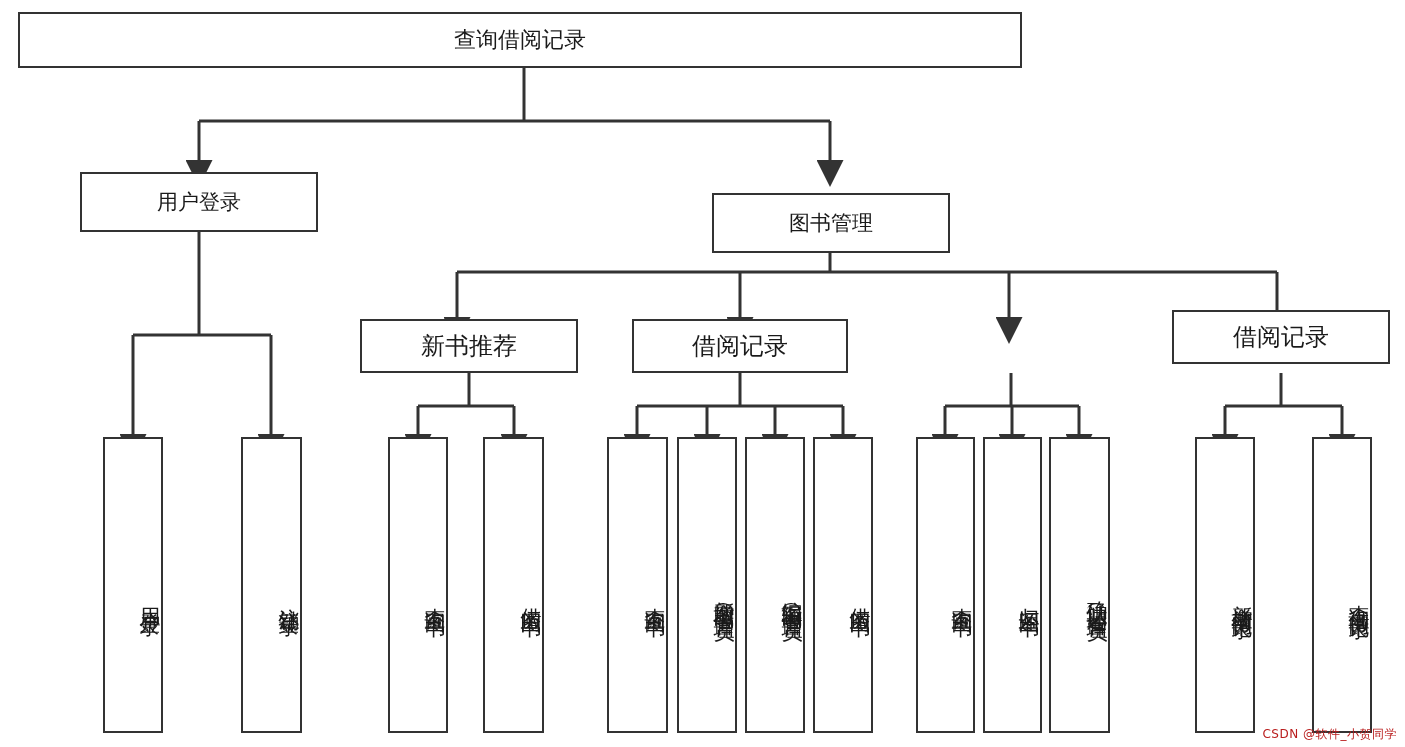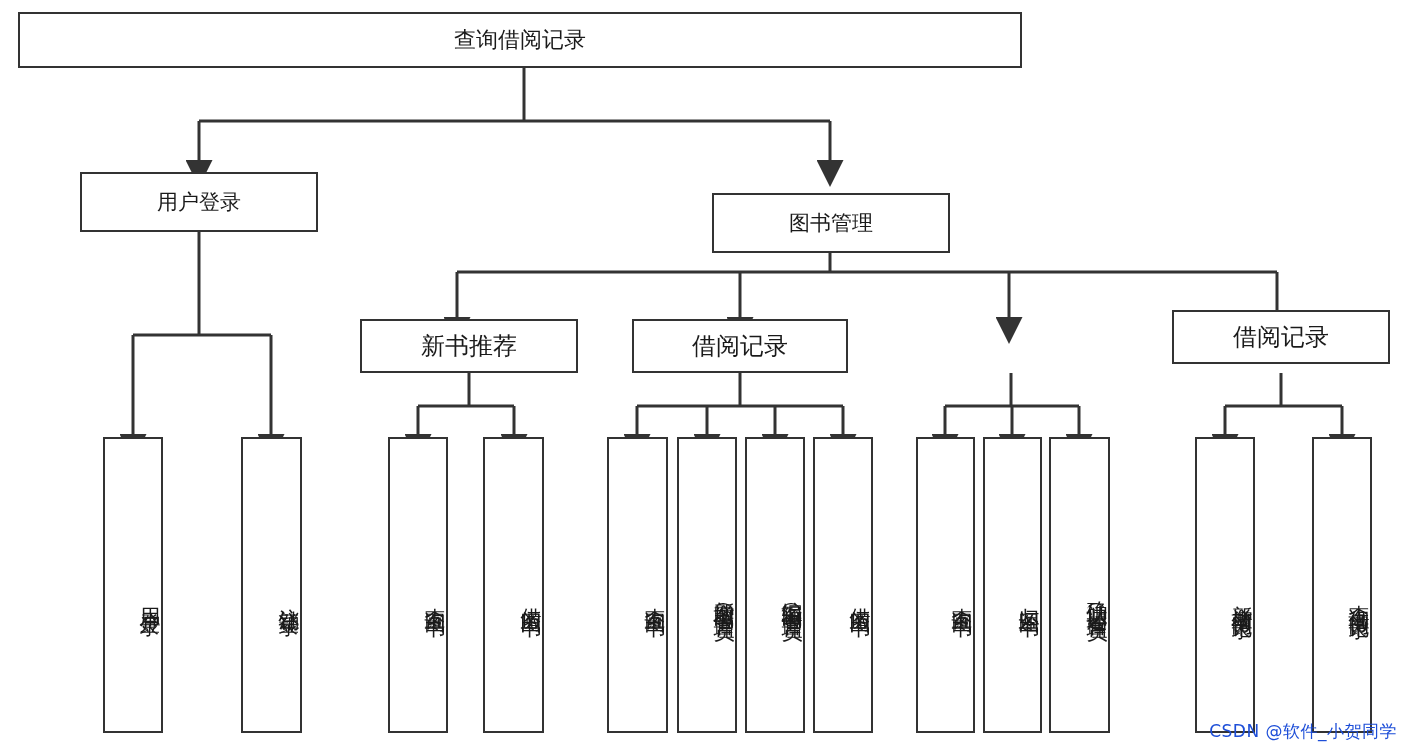--- a/index.html
+++ b/index.html
@@ -52,22 +52,22 @@
     letter-spacing: 3px;
     line-height: 1.05;
     padding-top: 24px;
     align-items: flex-start;
     justify-content: center;
   }
   .watermark {
     position: absolute;
     right: 8px;
     bottom: 4px;
-    font-size: 17px;
-    color: #1d4ed8;
+    font-size: 12px;
+    color: #b91c1c;
     letter-spacing: 0.5px;
     z-index: 5;
     white-space: nowrap;
   }
 </style>
 </head>
 <body>
 
 <div id="diagram-root">
 

